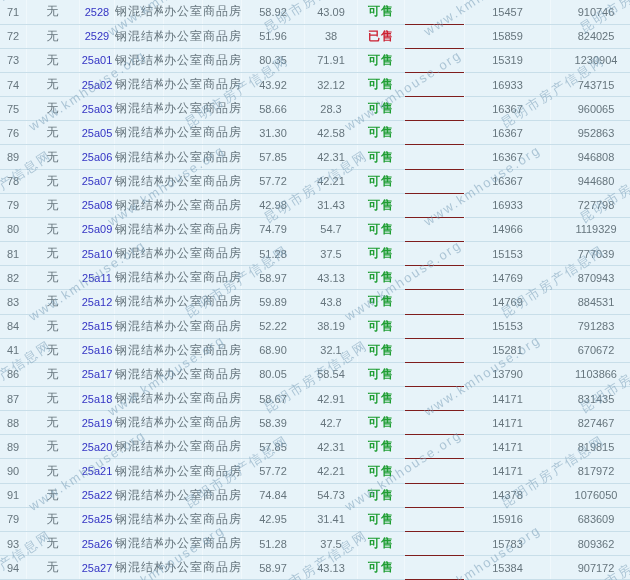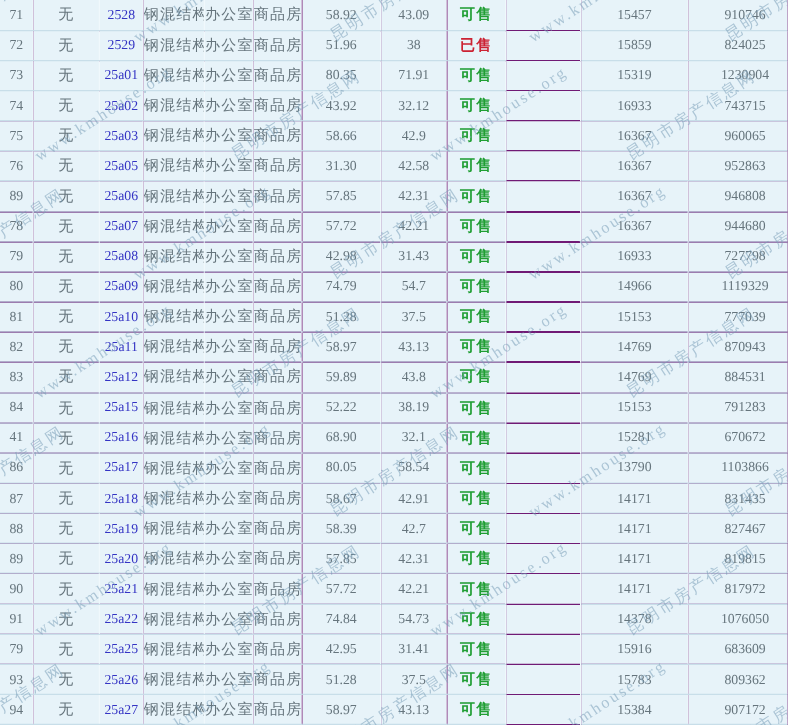--- a/index.html
+++ b/index.html
@@ -1,21 +1,21 @@
 <!DOCTYPE html>
 <html><head>
 <meta charset="utf-8">
 <style>
   html, body { margin: 0; padding: 0; }
   #screen {
     position: relative;
     width: 630px; height: 580px;
     overflow: hidden;
-    background: #701a75;
-    font-family: Liberation Serif, serif;
+    background: #7f1d1d;
+    font-family: Liberation Sans, sans-serif;
   }
   table.listing {
     border-collapse: collapse;
     table-layout: fixed;
     width: 630px;
     position: absolute; top: 0; left: 0;
   }
   tr.listing-row { height: 24.166px; }
   td {
     padding: 0;
@@ -121,21 +121,21 @@
     <td class="c11">743715</td>
   </tr>
         <tr class="listing-row">
     <td class="c0">75</td>
     <td class="c1 cjk">无</td>
     <td class="c2 unit-cell">25a03</td>
     <td class="c3 cjk">钢混结构</td>
     <td class="c4 cjk">办公室</td>
     <td class="c5 cjk">商品房</td>
     <td class="c6">58.66</td>
-    <td class="c7">42.9</td>
+    <td class="c7">28.3</td>
     <td class="c8 cjk" style="color: rgb(31, 158, 51);">可售</td>
     <td class="c9"></td>
     <td class="c10">16367</td>
     <td class="c11">960065</td>
   </tr>
         <tr class="listing-row">
     <td class="c0">76</td>
     <td class="c1 cjk">无</td>
     <td class="c2 unit-cell">25a05</td>
     <td class="c3 cjk">钢混结构</td>

